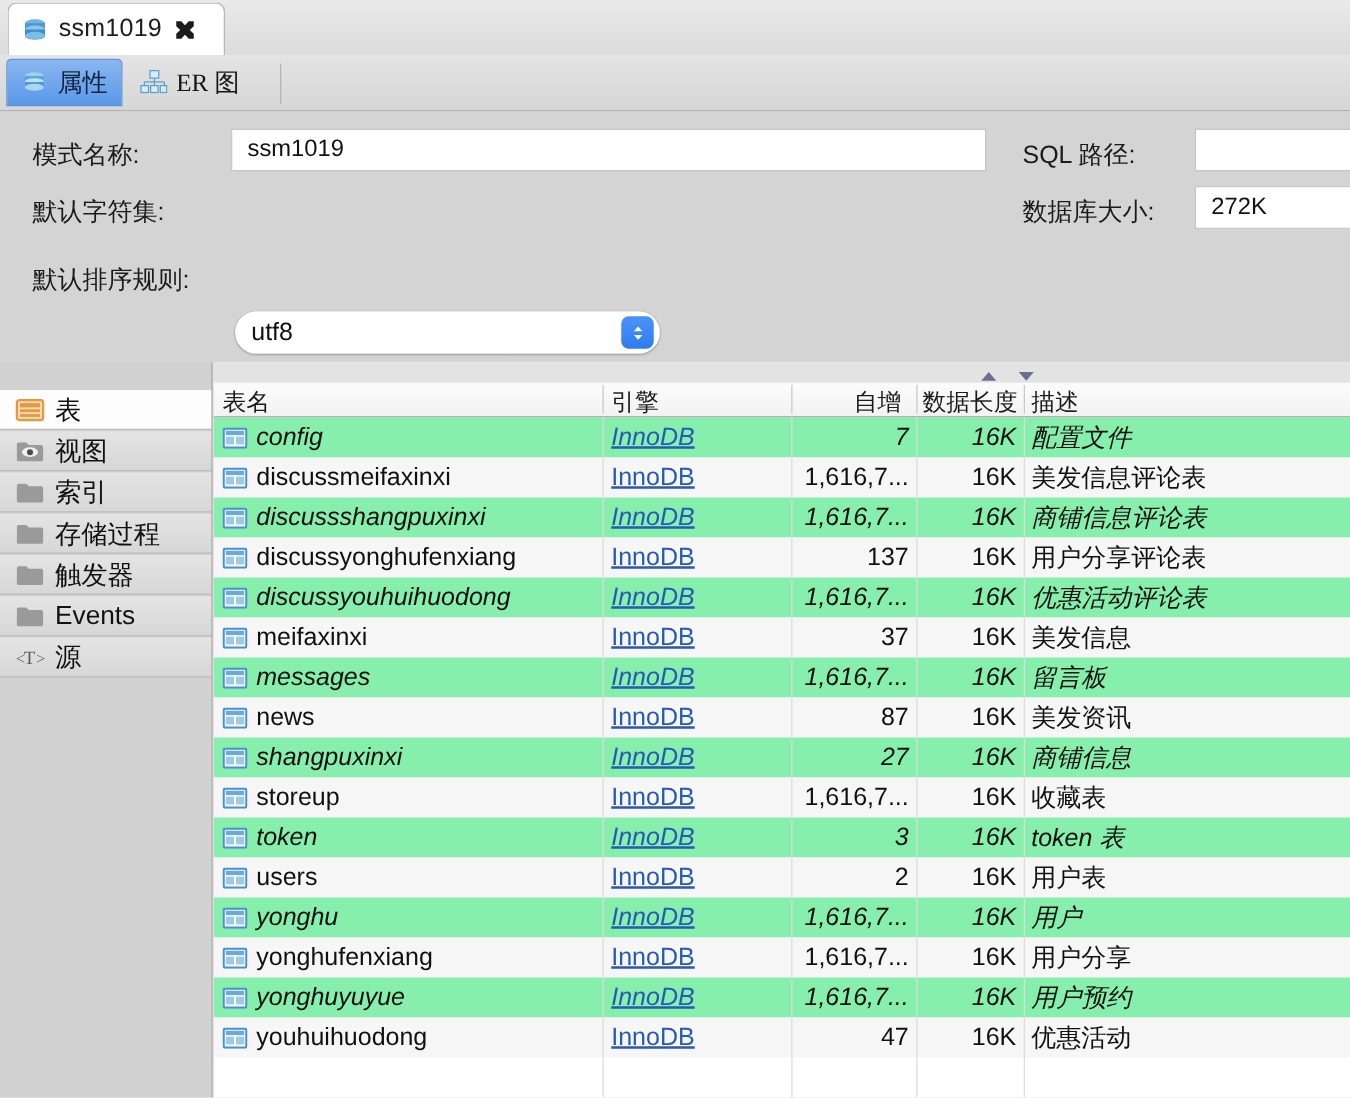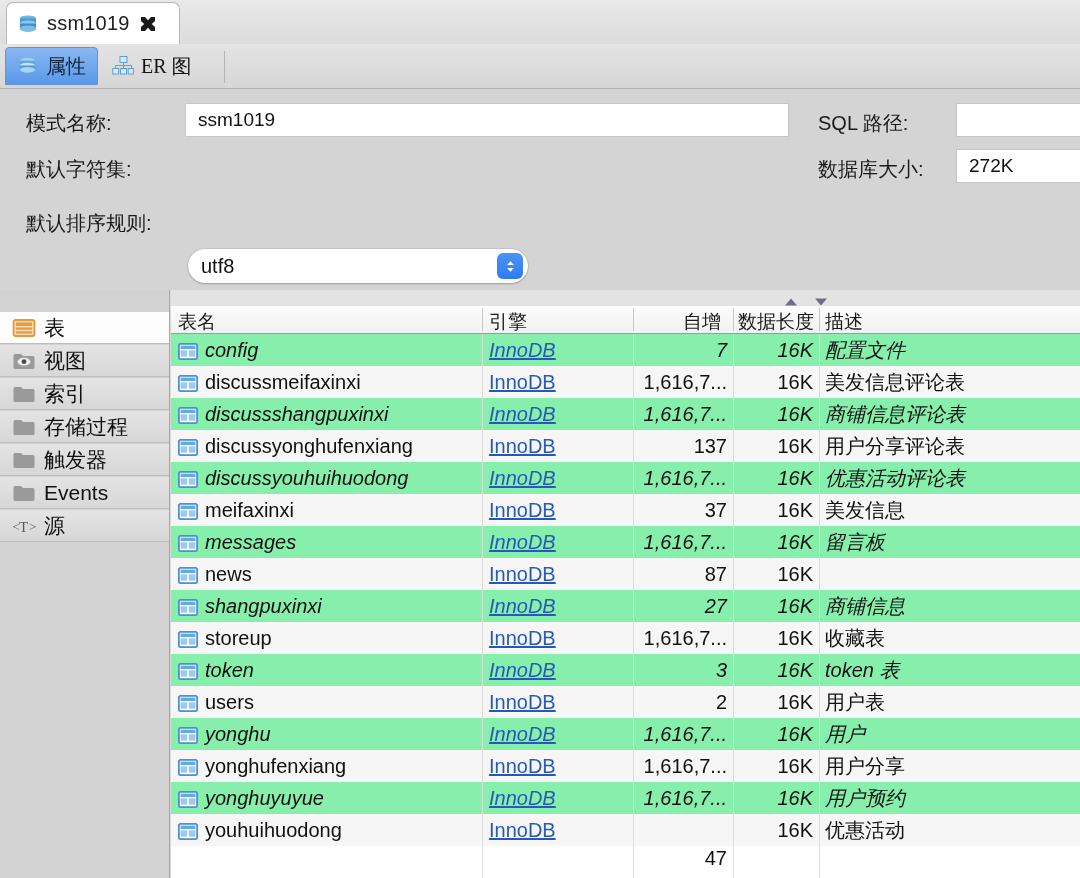--- a/index.html
+++ b/index.html
@@ -436,20 +436,21 @@
                 <rect x="0.9" y="0.9" width="18.2" height="15.2" rx="1.6" fill="#ffffff" stroke="#4a90d9" stroke-width="1.8"></rect>
                 <rect x="2.6" y="2.6" width="14.8" height="3.5" fill="#6aa9e0"></rect>
                 <rect x="2.6" y="7.3" width="6.6" height="6.3" fill="#9ec9ec"></rect>
                 <rect x="10.8" y="7.3" width="6.6" height="6.3" fill="#9ec9ec"></rect>
               </svg></span>news</span>
           <span class="cell" style="left:318px;width:140px;">
             <span class="engine-link">InnoDB</span>
           </span>
           <span class="cell num" style="left:466px;width:90px;">87</span>
           <span class="cell num" style="left:566px;width:76px;">16K</span>
+          <span class="cell" style="left:654px;width:250px;">美发资讯</span>
         </div>
         <div class="row white" style="top: 256px;">
           <span class="cell" style="left:7px;width:300px;"><span class="tbl-icon"><svg viewBox="0 0 20 17" width="20" height="17">
                 <rect x="0.9" y="0.9" width="18.2" height="15.2" rx="1.6" fill="#ffffff" stroke="#4a90d9" stroke-width="1.8"></rect>
                 <rect x="2.6" y="2.6" width="14.8" height="3.5" fill="#6aa9e0"></rect>
                 <rect x="2.6" y="7.3" width="6.6" height="6.3" fill="#9ec9ec"></rect>
                 <rect x="10.8" y="7.3" width="6.6" height="6.3" fill="#9ec9ec"></rect>
               </svg></span>shangpuxinxi</span>
           <span class="cell" style="left:318px;width:140px;">
             <span class="engine-link">InnoDB</span>
@@ -545,21 +546,21 @@
         <div class="row alt" style="top: 480px;">
           <span class="cell" style="left:7px;width:300px;"><span class="tbl-icon"><svg viewBox="0 0 20 17" width="20" height="17">
                 <rect x="0.9" y="0.9" width="18.2" height="15.2" rx="1.6" fill="#ffffff" stroke="#4a90d9" stroke-width="1.8"></rect>
                 <rect x="2.6" y="2.6" width="14.8" height="3.5" fill="#6aa9e0"></rect>
                 <rect x="2.6" y="7.3" width="6.6" height="6.3" fill="#9ec9ec"></rect>
                 <rect x="10.8" y="7.3" width="6.6" height="6.3" fill="#9ec9ec"></rect>
               </svg></span>youhuihuodong</span>
           <span class="cell" style="left:318px;width:140px;">
             <span class="engine-link">InnoDB</span>
           </span>
-          <span class="cell num" style="left:466px;width:90px;margin-top:28px;">47</span>
+          <span class="cell num" style="left:466px;width:90px;">47</span>
           <span class="cell num" style="left:566px;width:76px;">16K</span>
           <span class="cell" style="left:654px;width:250px;">优惠活动</span>
         </div>
       </div>
 
     <div class="vsep" style="left:311px;top:44px;height:544px;"></div>
     <div class="vsep" style="left:462px;top:44px;height:544px;"></div>
     <div class="vsep" style="left:562px;top:44px;height:544px;"></div>
     <div class="vsep" style="left:648px;top:44px;height:544px;"></div>
   </div>

